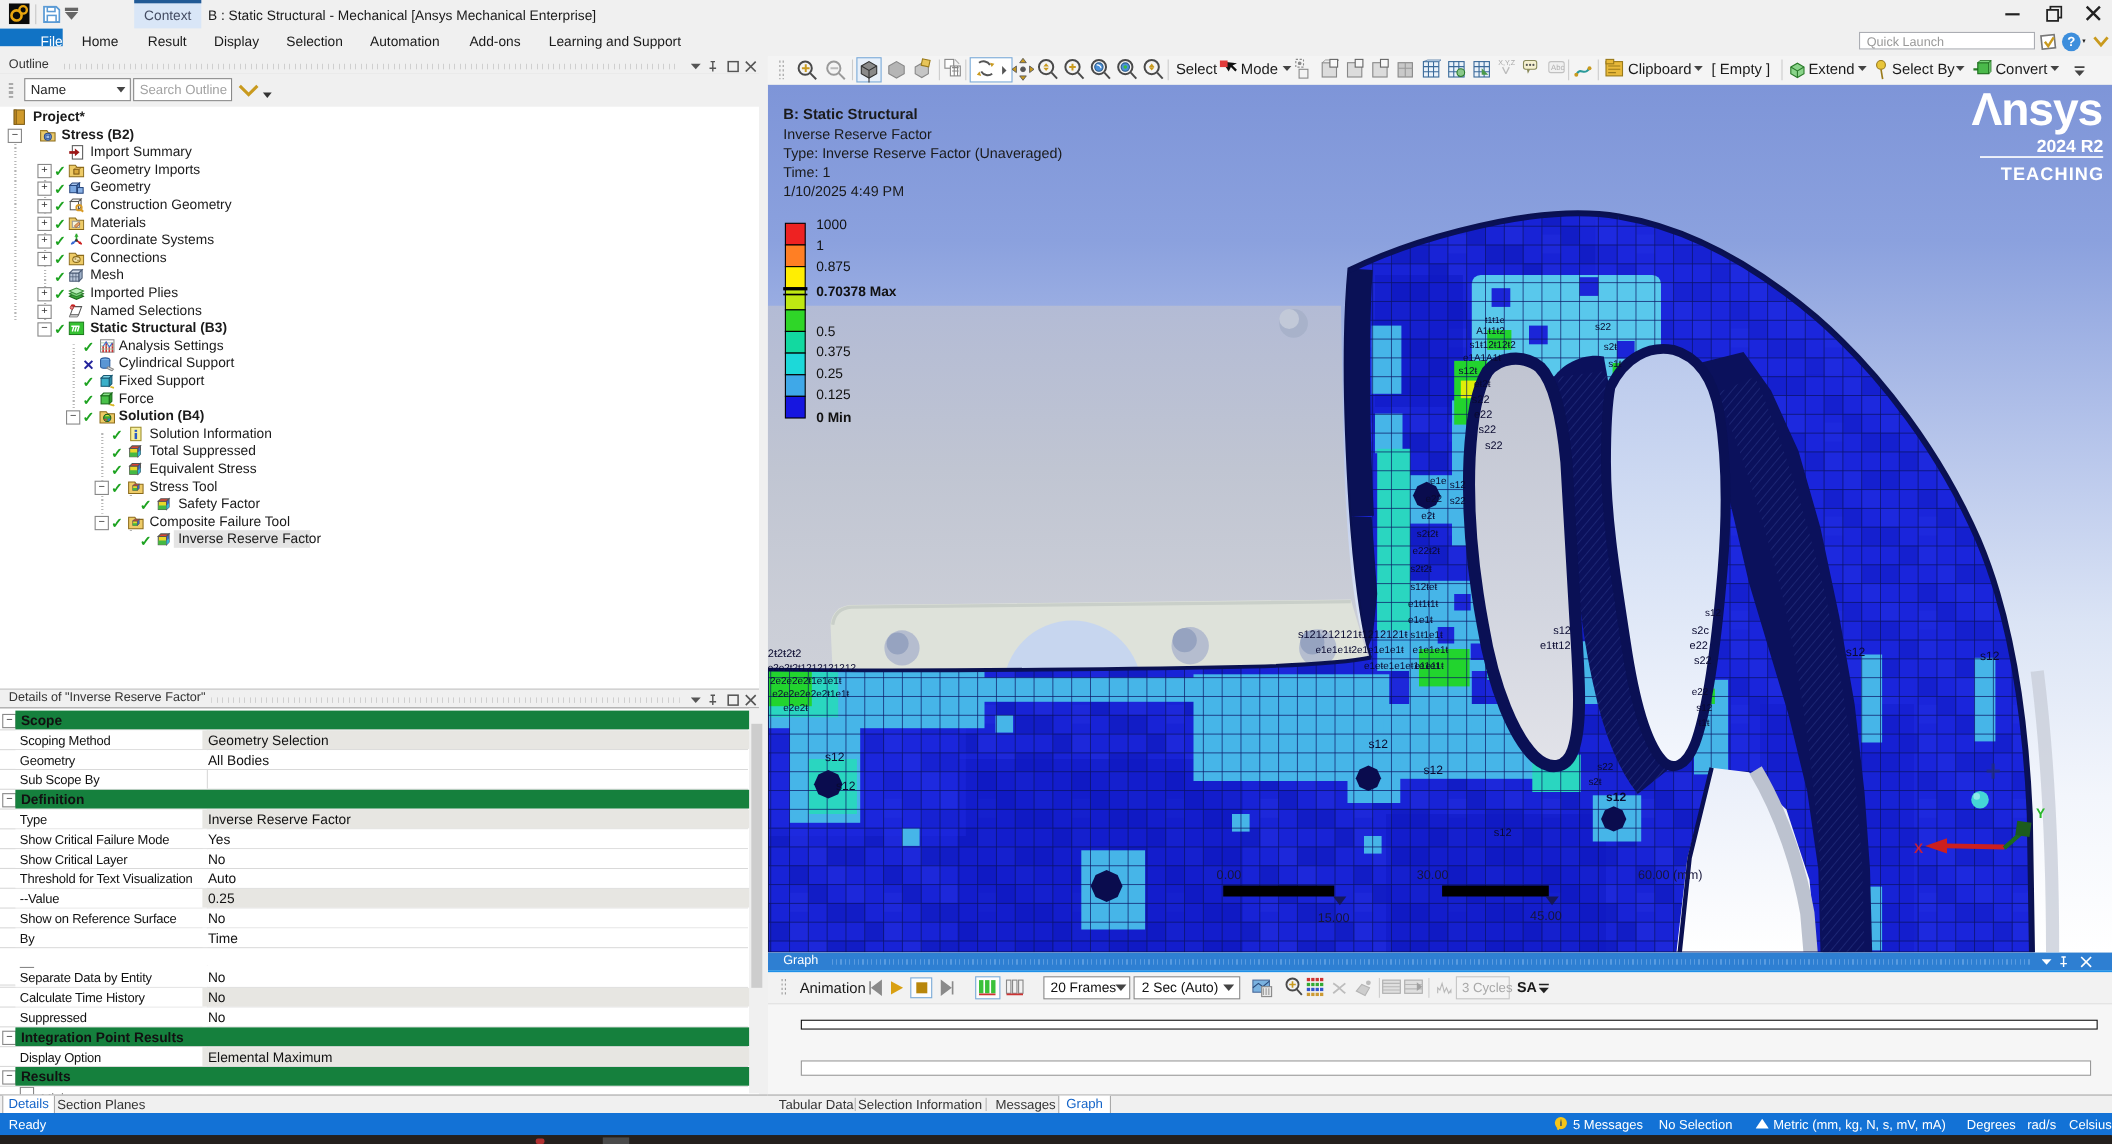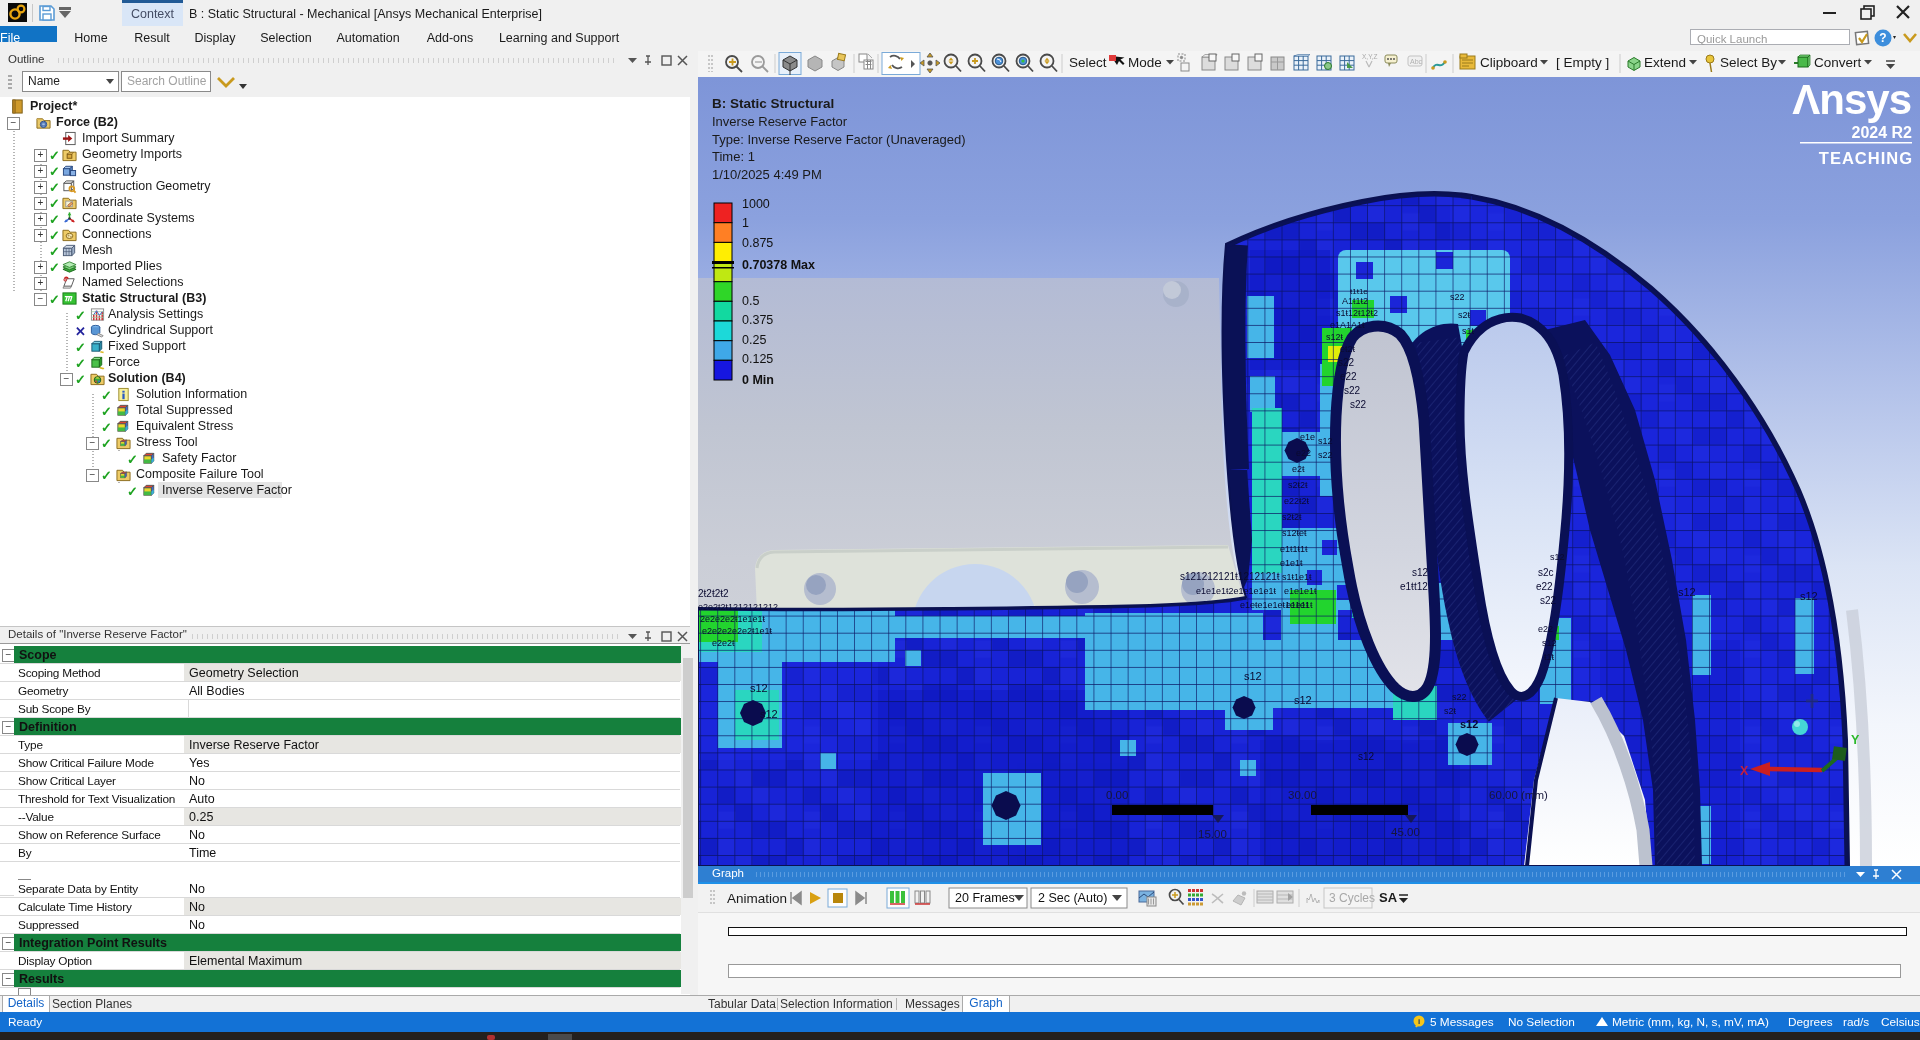--- a/index.html
+++ b/index.html
@@ -37,21 +37,21 @@
  <svg class="abs" style="left:1860px;top:5px" width="15" height="15">
       <rect x="4" y="1" width="10" height="10" fill="none" stroke="#222" stroke-width="1.6"></rect>
       <rect x="1" y="4" width="10" height="10" fill="#f0f0f0" stroke="#222" stroke-width="1.6"></rect>
     </svg>
  <svg class="abs" style="left:1895px;top:4px" width="16" height="16">
       <path d="M2 2L14 14M14 2L2 14" stroke="#222" stroke-width="2.2"></path>
     </svg>
 </div>
 
 <div class="abs" style="left:0;top:26px;width:1920px;height:25px;background:#f0f0f0">
- <div class="abs" style="left:0;top:0;width:57px;height:16px;background:#1173c5;color:#fff;text-align:left;line-height:25px;font-size:12.5px">File</div>
+ <div class="abs" style="left:0;top:0;width:57px;height:16px;background:#1173c5;color:#fff;text-align:right;line-height:25px;font-size:12.5px">File</div>
  <div class="abs txt" style="left:70px;top:0;width:42px;text-align:center;line-height:25px">Home</div>
  <div class="abs txt" style="left:131px;top:0;width:42px;text-align:center;line-height:25px">Result</div>
  <div class="abs txt" style="left:192px;top:0;width:46px;text-align:center;line-height:25px">Display</div>
  <div class="abs txt" style="left:257px;top:0;width:58px;text-align:center;line-height:25px">Selection</div>
  <div class="abs txt" style="left:332px;top:0;width:72px;text-align:center;line-height:25px">Automation</div>
  <div class="abs txt" style="left:422px;top:0;width:56px;text-align:center;line-height:25px">Add-ons</div>
  <div class="abs txt" style="left:493px;top:0;width:132px;text-align:center;line-height:25px">Learning and Support</div>
  <div class="abs" style="left:1690px;top:3px;width:160px;height:16px;background:#fff;border:1px solid #abadb3;box-sizing:border-box;font-size:11.5px;color:#999;line-height:18px;padding-left:6px">Quick Launch</div>
  <svg class="abs" style="left:1854px;top:4px" width="17" height="17">
       <rect x="2" y="2" width="12" height="12" fill="#fff" stroke="#777" stroke-width="1.5" transform="rotate(-6 8 8)"></rect>
@@ -225,21 +225,21 @@
 <div class="abs" style="left:118px;top:441px;width:2px;height:10px;background:repeating-linear-gradient(0deg,#b5b5b5 0 1px,transparent 1px 3px)"></div>
 <div class="abs" style="left:118px;top:473px;width:2px;height:10px;background:repeating-linear-gradient(0deg,#b5b5b5 0 1px,transparent 1px 3px)"></div>
 <svg class="ic" style="left:10px;top:99px">
       <use href="#i-proj"></use>
     </svg>
 <div class="trow txt" style="left:30px;top:98px;font-weight:bold">Project*</div>
 <div class="exp" style="left:7px;top:117px">−</div>
 <svg class="ic" style="left:36px;top:115px">
       <use href="#i-model"></use>
     </svg>
-<div class="trow txt" style="left:56px;top:114px;font-weight:bold">Force (B2)</div>
+<div class="trow txt" style="left:56px;top:114px;font-weight:bold">Stress (B2)</div>
 <svg class="ic" style="left:62px;top:131px">
       <use href="#i-imps"></use>
     </svg>
 <div class="trow txt" style="left:82px;top:130px;font-weight:normal">Import Summary</div>
 <div class="exp" style="left:34px;top:149px">+</div>
 <span class="chk" style="left:49px;top:148px">✓</span>
 <svg class="ic" style="left:62px;top:147px">
       <use href="#i-gfold"></use>
     </svg>
 <div class="trow txt" style="left:82px;top:146px;font-weight:normal">Geometry Imports</div>

